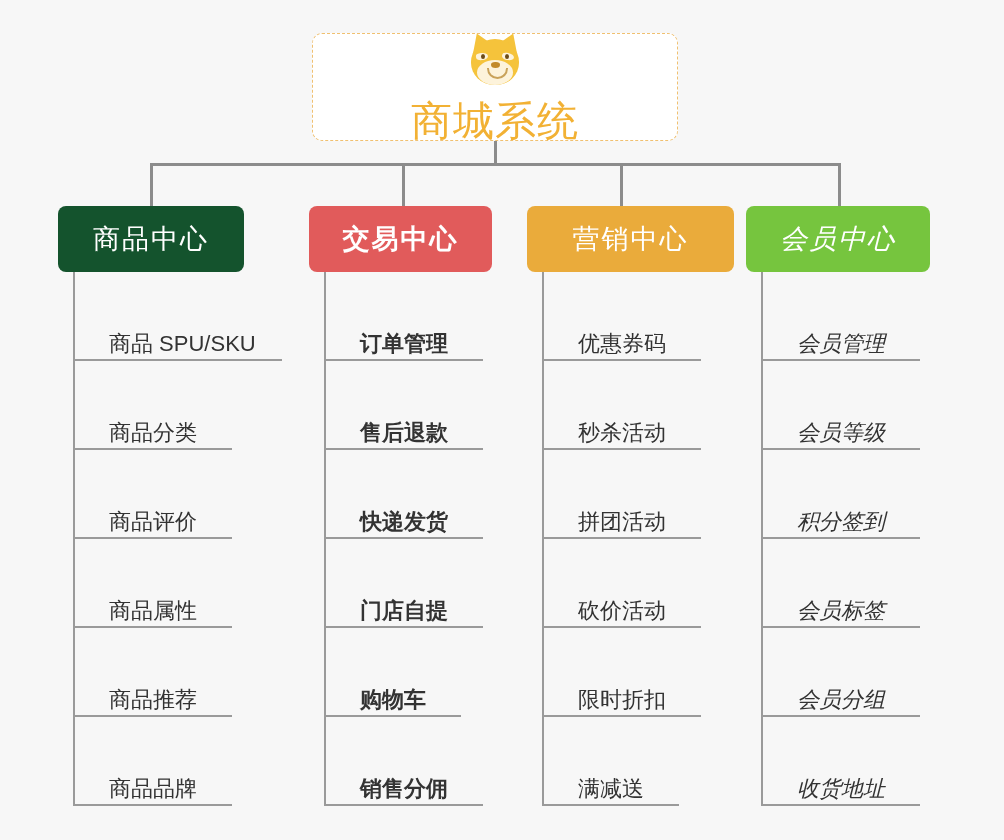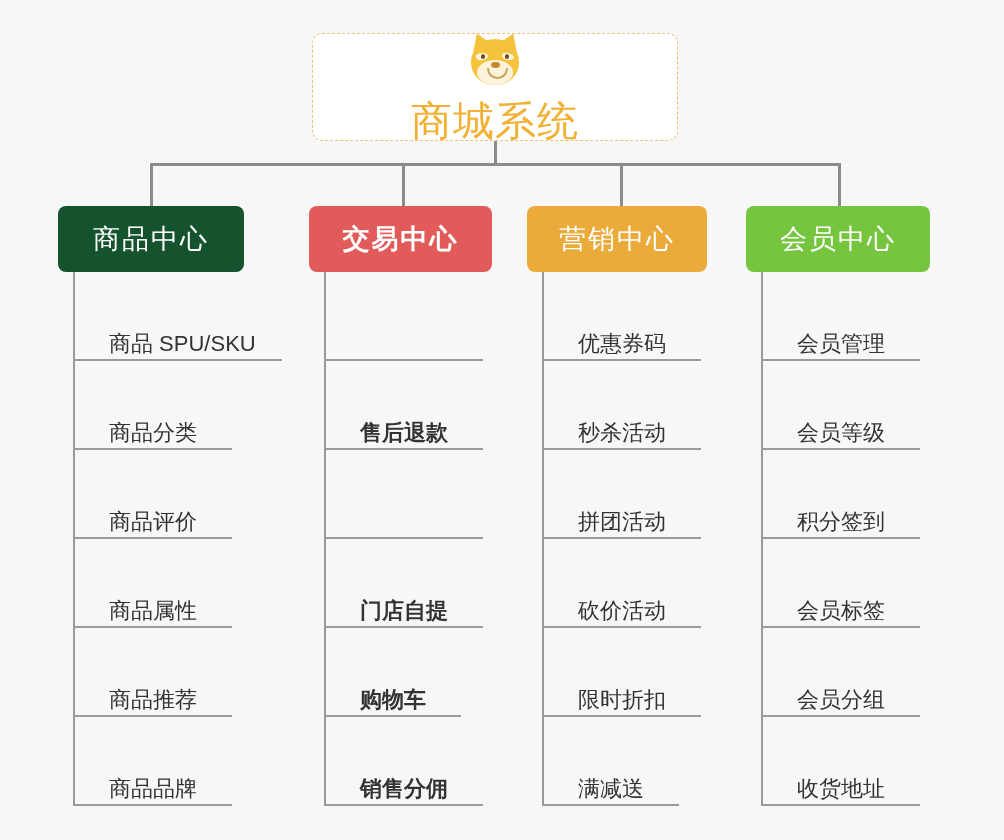--- a/index.html
+++ b/index.html
@@ -236,45 +236,47 @@
             <div class="leaf-underline" style="width: 157px;"></div>
           </div>
         </div>
       </div>
       <div class="column" style="left: 309px; width: 183px; font-weight: bold;">
         <div class="cat-box" style="background: rgb(225, 91, 91); width: 183px;">
           <span>交易中心</span>
         </div>
         <div class="branch">
           <div class="leaf">
+            <span class="leaf-label">订单管理</span>
             <div class="leaf-underline" style="width: 157px;"></div>
           </div>
           <div class="leaf">
             <span class="leaf-label">售后退款</span>
             <div class="leaf-underline" style="width: 157px;"></div>
           </div>
           <div class="leaf">
+            <span class="leaf-label">快递发货</span>
             <div class="leaf-underline" style="width: 157px;"></div>
           </div>
           <div class="leaf">
             <span class="leaf-label">门店自提</span>
             <div class="leaf-underline" style="width: 157px;"></div>
           </div>
           <div class="leaf">
             <span class="leaf-label">购物车</span>
             <div class="leaf-underline" style="width: 135px;"></div>
           </div>
           <div class="leaf">
             <span class="leaf-label">销售分佣</span>
             <div class="leaf-underline" style="width: 157px;"></div>
           </div>
         </div>
       </div>
       <div class="column" style="left: 527px; width: 184px;">
-        <div class="cat-box" style="background: rgb(234, 171, 59); width: 180px;">
+        <div class="cat-box" style="background: rgb(234, 171, 59); width: 207px;">
           <span>营销中心</span>
         </div>
         <div class="branch">
           <div class="leaf">
             <span class="leaf-label">优惠券码</span>
             <div class="leaf-underline" style="width: 157px;"></div>
           </div>
           <div class="leaf">
             <span class="leaf-label">秒杀活动</span>
             <div class="leaf-underline" style="width: 157px;"></div>
@@ -290,21 +292,21 @@
           <div class="leaf">
             <span class="leaf-label">限时折扣</span>
             <div class="leaf-underline" style="width: 157px;"></div>
           </div>
           <div class="leaf">
             <span class="leaf-label">满减送</span>
             <div class="leaf-underline" style="width: 135px;"></div>
           </div>
         </div>
       </div>
-      <div class="column" style="left: 746px; width: 184px;">
+      <div class="column" style="left: 746px; width: 184px; font-style: italic;">
         <div class="cat-box" style="background: rgb(118, 197, 62); width: 184px;">
           <span>会员中心</span>
         </div>
         <div class="branch">
           <div class="leaf">
             <span class="leaf-label">会员管理</span>
             <div class="leaf-underline" style="width: 157px;"></div>
           </div>
           <div class="leaf">
             <span class="leaf-label">会员等级</span>

